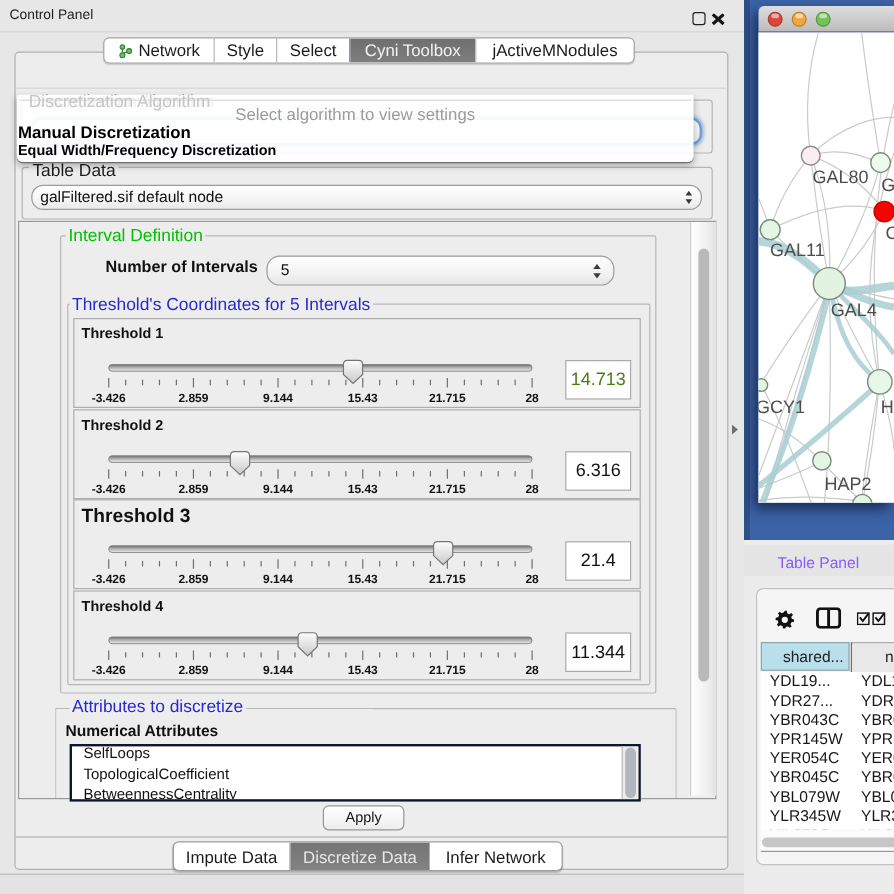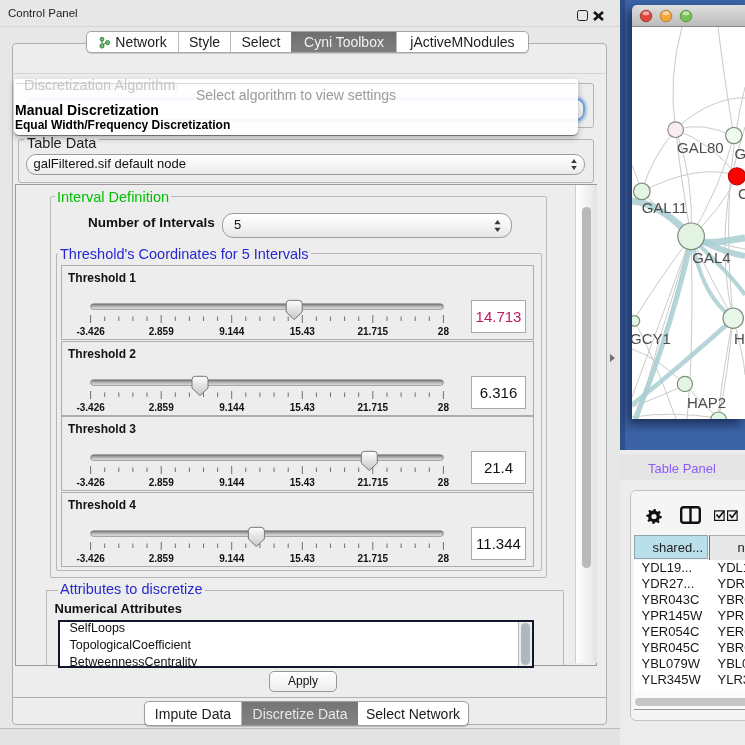--- a/index.html
+++ b/index.html
@@ -116,21 +116,21 @@
         <line x1="368.3" y1="51.5" x2="368.3" y2="56" stroke="#6f6f6f" stroke-width="1"></line>
         <line x1="382.4" y1="50" x2="382.4" y2="58" stroke="#6f6f6f" stroke-width="1"></line>
       <text x="29.6" y="70" text-anchor="middle" font-size="10" font-weight="bold" fill="#111">-3.426</text>
         <text x="100.2" y="70" text-anchor="middle" font-size="10" font-weight="bold" fill="#111">2.859</text>
         <text x="170.7" y="70" text-anchor="middle" font-size="10" font-weight="bold" fill="#111">9.144</text>
         <text x="241.3" y="70" text-anchor="middle" font-size="10" font-weight="bold" fill="#111">15.43</text>
         <text x="311.8" y="70" text-anchor="middle" font-size="10" font-weight="bold" fill="#111">21.715</text>
         <text x="382.4" y="70" text-anchor="middle" font-size="10" font-weight="bold" fill="#111">28</text>
       <path d="M225.2,38.7 Q225.2,35.3 228.6,35.3 L237.8,35.3 Q241.2,35.3 241.2,38.7 L241.2,47 L233.2,54.6 L225.2,47 Z" fill="url(#th0)" stroke="#757575" stroke-width="1"></path>
     </svg>
-    <div class="abs" style="left:471px;top:300px;width:53px;height:31px;background:#fff;border:1px solid #a9a9a9;text-align:center;font-size:15px;color:#be185d;line-height:31px;">14.713</div>
+    <div class="abs" style="left:471px;top:300px;width:53px;height:31px;background:#fff;border:1px solid #a9a9a9;text-align:center;font-size:15px;color:#4d7c0f;line-height:31px;">14.713</div>
     <div class="abs" style="left:61px;top:340.5px;width:473px;height:75px;border:1px solid #adadad;background:#ededed;box-sizing:border-box;"></div>
     <div class="lbl" style="left:68px;top:346.5px;font-size:12px;font-weight:bold;color:#111;">Threshold 2</div>
     <svg class="abs" style="left:61px;top:340.5px" width="473" height="75" viewBox="0 0 473 75">
       <defs>
         <linearGradient id="tr1" x1="0" y1="0" x2="0" y2="1">
           <stop offset="0" stop-color="#6d6d6d"></stop>
             <stop offset="0.4" stop-color="#ababab"></stop>
             <stop offset="0.85" stop-color="#dcdcdc"></stop>
             <stop offset="1" stop-color="#e9e9e9"></stop>
         </linearGradient>
@@ -169,21 +169,21 @@
       <text x="29.6" y="70" text-anchor="middle" font-size="10" font-weight="bold" fill="#111">-3.426</text>
         <text x="100.2" y="70" text-anchor="middle" font-size="10" font-weight="bold" fill="#111">2.859</text>
         <text x="170.7" y="70" text-anchor="middle" font-size="10" font-weight="bold" fill="#111">9.144</text>
         <text x="241.3" y="70" text-anchor="middle" font-size="10" font-weight="bold" fill="#111">15.43</text>
         <text x="311.8" y="70" text-anchor="middle" font-size="10" font-weight="bold" fill="#111">21.715</text>
         <text x="382.4" y="70" text-anchor="middle" font-size="10" font-weight="bold" fill="#111">28</text>
       <path d="M131.0,38.7 Q131.0,35.3 134.4,35.3 L143.6,35.3 Q147.0,35.3 147.0,38.7 L147.0,47 L139.0,54.6 L131.0,47 Z" fill="url(#th1)" stroke="#757575" stroke-width="1"></path>
     </svg>
     <div class="abs" style="left:471px;top:375.5px;width:53px;height:31px;background:#fff;border:1px solid #a9a9a9;text-align:center;font-size:15px;color:#111;line-height:31px;">6.316</div>
     <div class="abs" style="left:61px;top:416px;width:473px;height:75px;border:1px solid #adadad;background:#ededed;box-sizing:border-box;"></div>
-    <div class="lbl" style="left:68px;top:422px;font-size:12px;font-weight:bold;color:#111;">Threshold 3</div>
+    <div class="lbl" style="left:68px;top:422px;font-size:16px;font-weight:bold;color:#111;">Threshold 3</div>
     <svg class="abs" style="left:61px;top:416px" width="473" height="75" viewBox="0 0 473 75">
       <defs>
         <linearGradient id="tr2" x1="0" y1="0" x2="0" y2="1">
           <stop offset="0" stop-color="#6d6d6d"></stop>
             <stop offset="0.4" stop-color="#ababab"></stop>
             <stop offset="0.85" stop-color="#dcdcdc"></stop>
             <stop offset="1" stop-color="#e9e9e9"></stop>
         </linearGradient>
         <linearGradient id="th2" x1="0" y1="0" x2="0" y2="1">
           <stop offset="0" stop-color="#fdfdfd"></stop>
@@ -290,21 +290,21 @@
   </div>
 
   <div class="abs" style="left:575px;top:185px;width:21px;height:478px;background:linear-gradient(90deg,#ffffff,#f0f0f0 60%,#e2e2e2);border-left:1px solid #cfcfcf;"></div>
   <div class="abs" style="left:582px;top:207px;width:9px;height:361px;background:#b9b9b9;border-radius:5px;"></div>
 
   <div class="abs" style="left:269px;top:671px;width:66px;height:19px;background:linear-gradient(#ffffff,#ededed);border:1px solid #979797;border-radius:5px;text-align:center;font-size:12px;color:#111;line-height:18px;">Apply</div>
 
   <div class="abs" style="left:144px;top:701px;width:323px;height:23px;background:#fff;border:1px solid #9d9d9d;border-radius:5px;overflow:hidden;display:flex;font-size:14px;color:#1c1c1c;box-shadow:0 1px 1px rgba(0,0,0,0.2);">
     <div style="width:96px;display:flex;align-items:center;justify-content:center;border-right:1px solid #b9b9b9;">Impute Data</div>
     <div style="width:116px;display:flex;align-items:center;justify-content:center;background:linear-gradient(#757575,#828282);color:#e8e8e8;">Discretize Data</div>
-    <div style="flex:1;display:flex;align-items:center;justify-content:center;">Select Network</div>
+    <div style="flex:1;display:flex;align-items:center;justify-content:center;">Infer Network</div>
   </div>
 
   <svg class="abs" style="left:609px;top:354px" width="7" height="8" viewBox="0 0 7 8">
       <path d="M1,0 L6,4 L1,8 Z" fill="#6f6f6f"></path>
     </svg>
 
   <div class="abs" style="left:14px;top:79px;width:564px;height:55.5px;background:rgba(255,255,255,0.93);border-radius:2px 2px 5px 5px;box-shadow:0 1px 0 rgba(80,80,80,0.7),0 3px 6px rgba(0,0,0,0.28);">
     <div class="abs" style="left:2px;top:4.2px;width:560px;height:1px;background:#dadada;"></div>
     <div class="lbl" style="left:10px;top:-2.5px;font-size:14.5px;color:#c6c6c6;">Discretization Algorithm</div>
     <div class="abs" style="left:0;top:8px;width:564px;text-align:center;font-size:14px;color:#9b9b9b;">Select algorithm to view settings</div>

